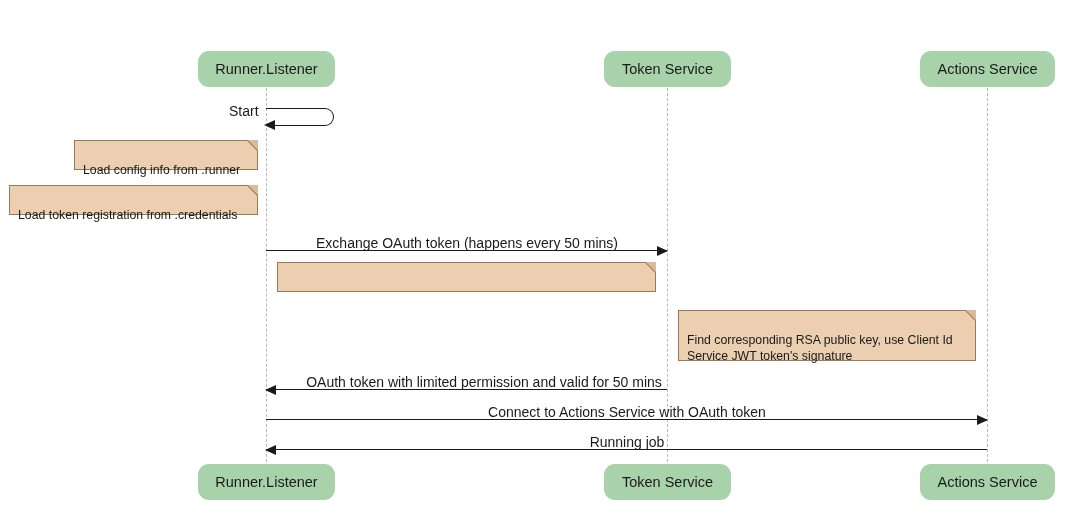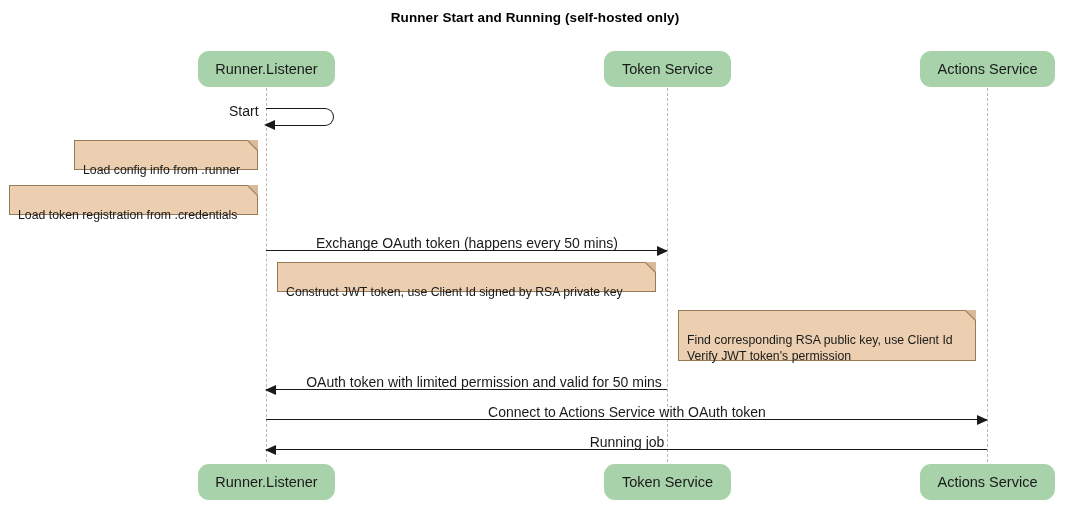--- a/index.html
+++ b/index.html
@@ -142,21 +142,20 @@
     top: auto;
     bottom: -5px;
     left: -2px;
   }
 </style>
 </head>
 <body>
 
 <div id="canvas">
 
-  <div class="diagram-title">Runner Start and Running (self-hosted only)</div>
 
   <div class="lifeline" style="left:266px;"></div>
   <div class="lifeline" style="left:667px;"></div>
   <div class="lifeline" style="left:987px;"></div>
 
   <div class="participant" style="left:198px; top:51px; width:137px;">
     <span>Runner.Listener</span>
   </div>
   <div class="participant" style="left:604px; top:51px; width:127px;">
     <span>Token Service</span>
@@ -191,28 +190,27 @@
     <span class="fold"></span>
     <span class="fold-edge"></span>
   </div>
 
   <div class="msg-label" style="left:467px; top:235px;">Exchange OAuth token (happens every 50 mins)</div>
   <div class="msg" style="left:266px; top:250px; width:401px;">
     <span class="arrowhead right"></span>
   </div>
 
   <div class="note" style="left:277px; top:262px; width:379px; height:30px;">
-    <span>Construct JWT token, use Client Id signed by RSA private key</span>
     <span class="fold"></span>
     <span class="fold-edge"></span>
   </div>
 
   <div class="note" style="left:678px; top:310px; width:298px; height:51px;">
     <span>Find corresponding RSA public key, use Client Id
-Verify JWT token's permission</span>
+Service JWT token's signature</span>
     <span class="fold"></span>
     <span class="fold-edge"></span>
   </div>
 
   <div class="msg-label" style="left:484px; top:374px;">OAuth token with limited permission and valid for 50 mins</div>
   <div class="msg" style="left:266px; top:389px; width:401px;">
     <span class="arrowhead left"></span>
   </div>
 
   <div class="msg-label" style="left:627px; top:404px;">Connect to Actions Service with OAuth token</div>

